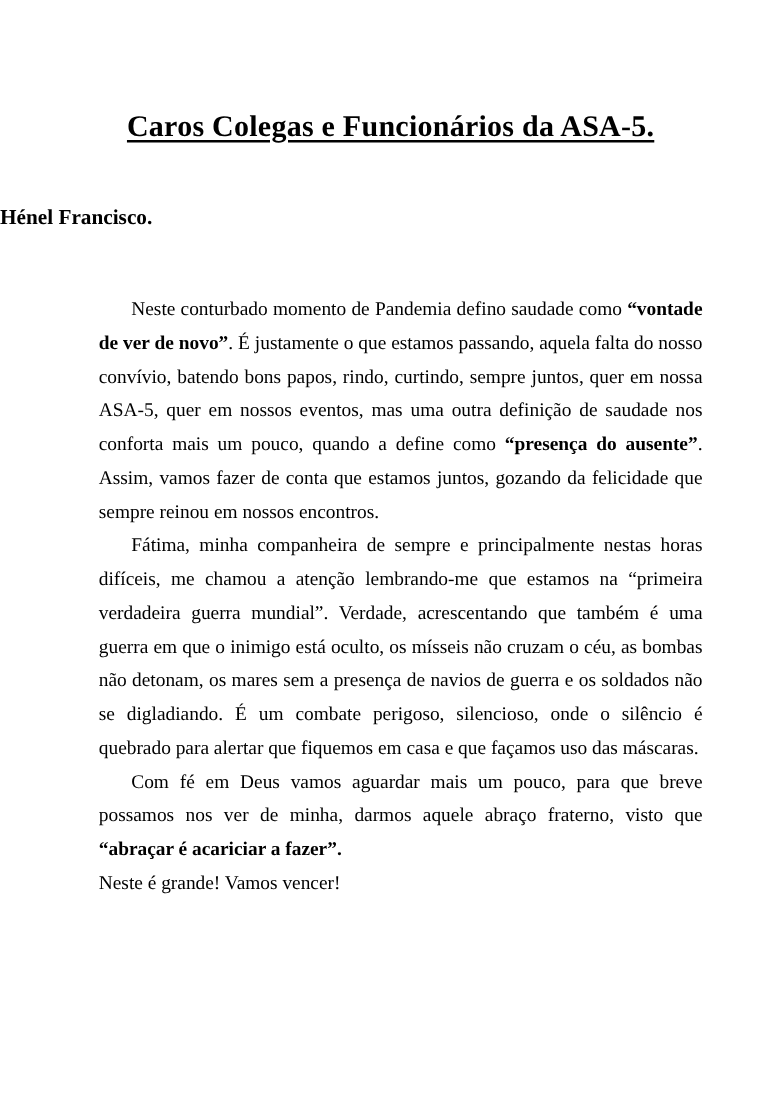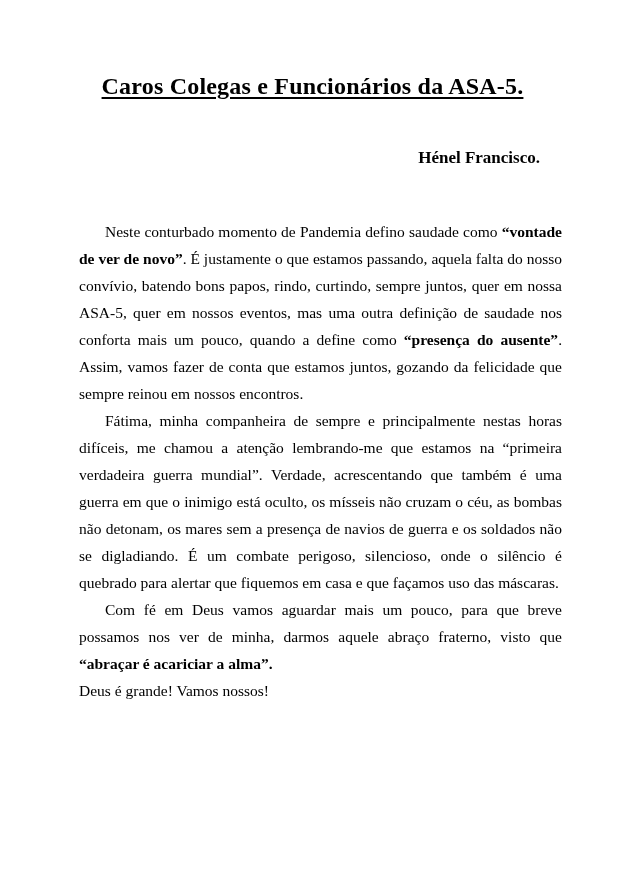--- a/index.html
+++ b/index.html
@@ -13,34 +13,34 @@
     width: 625px;
     height: 884px;
     margin: 0 auto;
     background: #ffffff;
     color: #000000;
     font-family: "Liberation Serif", "DejaVu Serif", serif;
     overflow: hidden;
     box-sizing: border-box;
   }
   .doc-title {
-    margin: 0;
+    margin: 16px;
     padding-top: 73px;
     text-align: center;
     font-size: 24px;
     font-weight: bold;
     letter-spacing: 0.2px;
     text-decoration: underline;
     text-decoration-thickness: 2px;
     text-underline-offset: 3px;
   }
   .author-line {
     margin-top: 48px;
     padding-right: 85px;
-    text-align: right;
+    text-align: left;
     font-size: 17px;
     font-weight: bold;
   }
   .doc-body {
     margin-top: 50px;
     margin-left: 79px;
     margin-right: 63px;
     font-size: 15.5px;
     line-height: 27px;
     text-align: justify;
@@ -60,16 +60,16 @@
 <body>
 
 <div class="page">
   <h1 class="doc-title">Caros Colegas e Funcionários da ASA-5.</h1>
 
   <div class="author-line">Hénel Francisco.</div>
 
   <div class="doc-body">
       <p class="indent"><span class="regular">Neste conturbado momento de Pandemia defino saudade como </span><span class="bold">“vontade de ver de novo”</span><span class="regular">. É justamente o que estamos passando, aquela falta do nosso convívio, batendo bons papos, rindo, curtindo, sempre juntos, quer em nossa ASA-5, quer em nossos eventos, mas uma outra definição de saudade nos conforta mais um pouco, quando a define como </span><span class="bold">“presença do ausente”</span><span class="regular">. Assim, vamos fazer de conta que estamos juntos, gozando da felicidade que sempre reinou em nossos encontros.</span></p>
       <p class="indent"><span class="regular">Fátima, minha companheira de sempre e principalmente nestas horas difíceis, me chamou a atenção lembrando-me que estamos na “primeira verdadeira guerra mundial”. Verdade, acrescentando que também é uma guerra em que o inimigo está oculto, os mísseis não cruzam o céu, as bombas não detonam, os mares sem a presença de navios de guerra e os soldados não se digladiando. É um combate perigoso, silencioso, onde o silêncio é quebrado para alertar que fiquemos em casa e que façamos uso das máscaras.</span></p>
-      <p class="indent"><span class="regular">Com fé em Deus vamos aguardar mais um pouco, para que breve possamos nos ver de minha, darmos aquele abraço fraterno, visto que </span><span class="bold">“abraçar é acariciar a alma”.</span></p>
-      <p class="no-indent"><span class="regular">Deus é grande! Vamos nossos!</span></p>
+      <p class="indent"><span class="regular">Com fé em Deus vamos aguardar mais um pouco, para que breve possamos nos ver de minha, darmos aquele abraço fraterno, visto que </span><span class="bold">“abraçar é acariciar a fazer”.</span></p>
+      <p class="no-indent"><span class="regular">Neste é grande! Vamos vencer!</span></p>
     </div>
 </div>
 
 </body></html>

